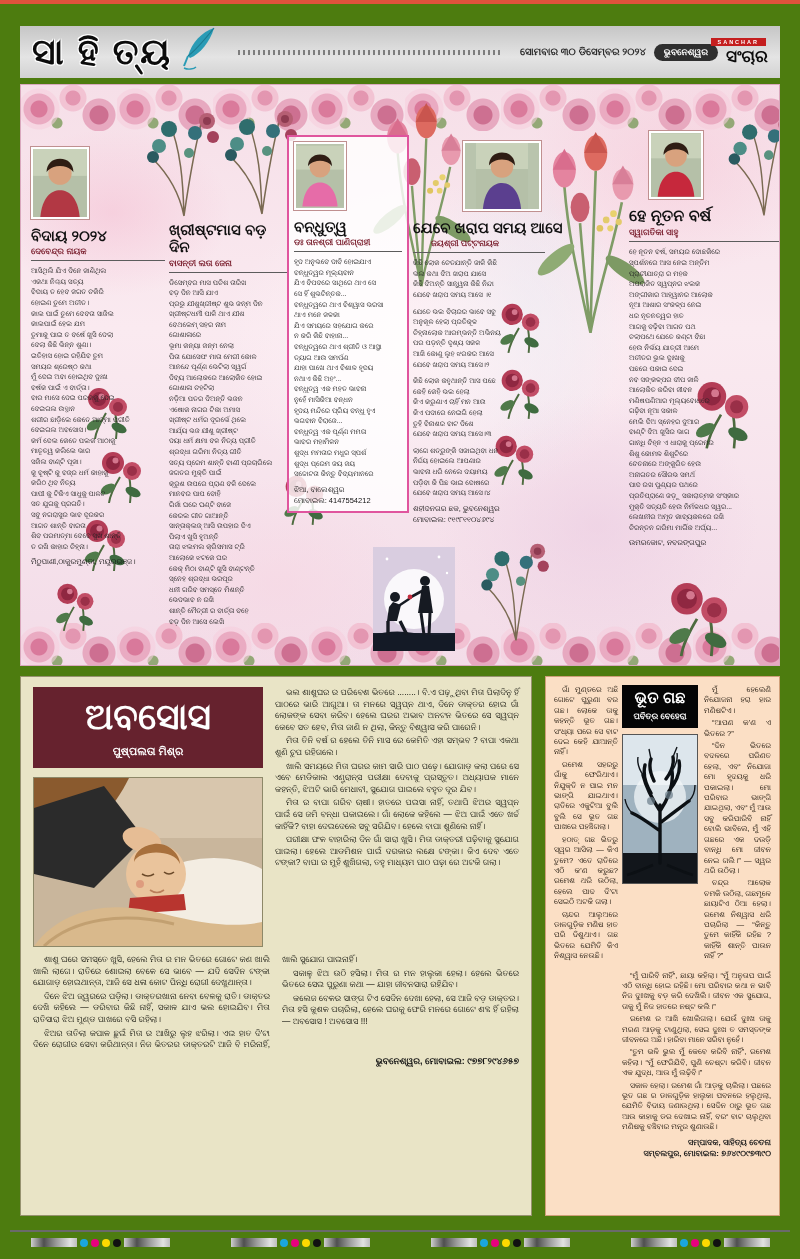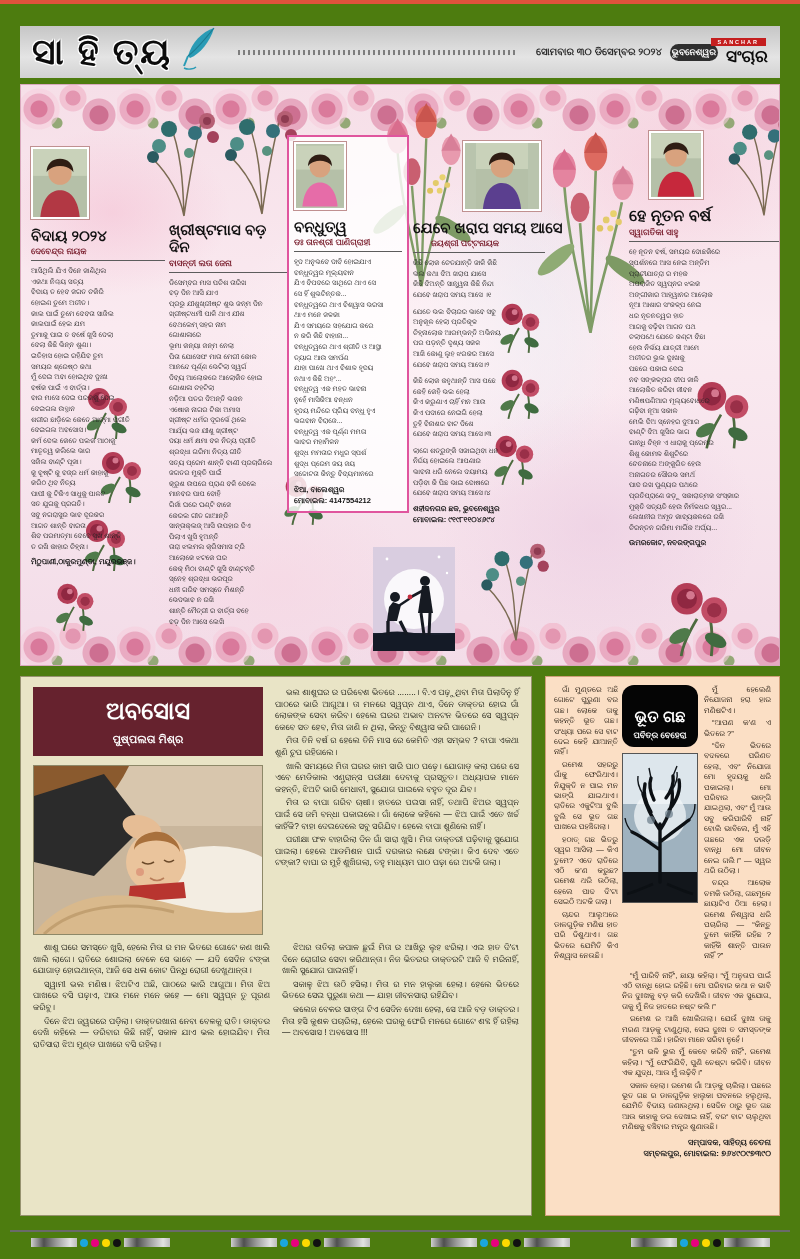--- a/index.html
+++ b/index.html
@@ -11,21 +11,21 @@
   .masthead{position:absolute;left:20px;top:26px;width:760px;height:52px;
     background:linear-gradient(180deg,#c6c6c6,#e4e4e4 60%,#d2d2d2);
     display:flex;align-items:center;padding:0 12px;box-sizing:border-box;gap:8px;}
   .mast-title{font-size:36px;font-weight:900;color:#0c0c0c;letter-spacing:2px;line-height:1;
     text-shadow:1px 1px 0 #fff,-1px -1px 0 #fff,1px -1px 0 #fff,-1px 1px 0 #fff;}
   .quill{width:40px;height:44px;flex:none;margin-top:-8px;}
   .dotline{flex:1;height:5px;margin:0 10px;
     background:repeating-linear-gradient(90deg,#7e7e7e 0 2px,transparent 2px 5px);}
   .mast-date{font-size:10px;font-weight:bold;color:#2c2c2c;white-space:nowrap;}
   .city-badge{background:#2f2f2f;color:#fff;font-size:9px;font-weight:bold;
-    padding:3px 2px;border-radius:9px;white-space:nowrap;}
+    padding:3px 10px;border-radius:9px;white-space:nowrap;}
   .logo-wrap{position:relative;padding-top:8px;}
   .logo-tag{position:absolute;top:-2px;right:2px;background:#c41e1e;color:#fff;
     font-size:5.5px;font-weight:bold;letter-spacing:2px;padding:1px 7px;}
   .logo-text{font-size:17px;font-weight:900;color:#0b0b0b;line-height:1;}
 
   
   .collage{position:absolute;left:20px;top:84px;width:760px;height:582px;border:1px solid #d9a8bd;
     box-sizing:border-box;overflow:hidden;background:
       radial-gradient(170px 120px at 12% 22%, rgba(244,183,205,.45), transparent 70%),
       radial-gradient(210px 160px at 86% 14%, rgba(246,200,215,.55), transparent 70%),
@@ -43,56 +43,56 @@
   .rose-band.top{top:0;}
   .rose-band.bottom{bottom:0;height:42px;}
 
   .poem{position:absolute;}
   .photo-frame{border:2px solid #fff;outline:1px solid #c09090;display:block;background:#b9c4ad;}
   .poem h2{margin:8px 0 2px;font-size:15px;font-weight:800;color:#101010;line-height:1.15;}
   .poem .author{font-size:8.5px;font-weight:bold;color:#7a1f2e;margin:2px 0 3px;}
   .poem .rule{height:1px;background:#5c5c5c;margin:3px 0 5px;}
   .verse .ln{font-size:7px;line-height:10.6px;color:#232323;white-space:nowrap;overflow:hidden;}
   .verse .ln.blank{height:6px;line-height:6px;}
-  .sig .ln{font-size:7.5px;font-weight:bold;color:#111;white-space:nowrap;overflow:hidden;line-height:11px;}
+  .sig .ln{font-size:7.5px;font-weight:normal;color:#111;white-space:nowrap;overflow:hidden;line-height:11px;}
   .sig{margin-top:4px;}
 
   #poem1{left:10px;top:62px;width:134px;}
   #poem2{left:148px;top:128px;width:118px;}
   #poem3{left:266px;top:50px;width:122px;border:2px solid #e0559e;background:rgba(255,255,255,.82);
          padding:5px;box-sizing:border-box;}
   #poem4{left:392px;top:56px;width:132px;}
   #poem4 h2{width:235px;}
   #poem5{left:608px;top:46px;width:162px;}
   #poem5 h2{font-size:16px;}
 
   .deco{position:absolute;pointer-events:none;}
 
   
   .story{position:absolute;top:676px;height:540px;box-sizing:border-box;overflow:hidden;}
   #story1{left:20px;width:512px;background:#e9e4c6;border:1px solid #97926f;padding:10px 12px;}
   .s1-top{display:flex;gap:12px;}
   .s1-left{width:230px;flex:none;}
   .titlebox1{background:#66222e;color:#fff;text-align:center;padding:12px 6px 10px;}
-  .titlebox1 .t{font-size:24px;font-weight:bold;font-family:"Liberation Serif",serif;line-height:1;}
+  .titlebox1 .t{font-size:36px;font-weight:bold;font-family:"Liberation Serif",serif;line-height:1;}
   .titlebox1 .a{font-size:11px;font-weight:bold;margin-top:10px;}
   .photo-mc{display:block;margin-top:9px;border:1px solid #8d8868;}
   .prose{font-size:8.4px;line-height:11.6px;text-align:justify;color:#17170f;}
   .prose .para{margin:0 0 2px;text-indent:11px;}
   .s1-right{flex:1;}
   .s1-bottom{margin-top:7px;column-count:2;column-gap:12px;}
   .story-sig{text-align:right;font-weight:bold;font-size:9px;margin-top:5px;color:#111;}
 
   #story2{left:545px;width:235px;background:#fbdfc5;border:1px solid #cf9f79;padding:8px;}
   .s2-grid{display:flex;gap:4px;}
   .s2-col1{width:64px;flex:none;}
   .s2-right{flex:1;min-width:0;}
   .s2-righttop{display:flex;gap:6px;}
   .s2-mid{width:76px;flex:none;}
-  .titlebox2{background:#050505;color:#fff;text-align:center;padding:23px 2px 6px;border-radius:12px;}
+  .titlebox2{background:#050505;color:#fff;text-align:center;padding:4px 2px 6px;}
   .titlebox2 .t{font-size:16px;font-weight:800;line-height:1.1;}
   .titlebox2 .a{font-size:8.5px;font-weight:bold;margin-top:4px;}
   .photo-tree{display:block;margin-top:6px;border:1px solid #555;}
   .s2-col3{flex:1;min-width:0;}
   .prose2{font-size:7.6px;line-height:10.4px;text-align:justify;color:#1c1309;}
   .prose2 .para{margin:0 0 2px;text-indent:8px;}
   .s2-bottom{margin-top:7px;}
   .s2-sig{text-align:right;font-weight:bold;font-size:8px;margin-top:4px;line-height:11px;}
 
   
@@ -475,26 +475,26 @@
       <div class="s1-right prose">
           <p class="para">ଭଲ ଶାଶୁଘର ର ପରିବେଶ ଭିତରେ ........। ବି.ଏ ପଢ଼ୁଥିବା ମିତା ପିଲାଦିନୁ ହିଁ ପାଠରେ ଭାରି ଆଗୁଆ। ତା ମନରେ ସ୍ୱପ୍ନ ଥାଏ, ଦିନେ ଡାକ୍ତର ହୋଇ ଗାଁ ଲୋକଙ୍କ ସେବା କରିବ। ହେଲେ ଘରର ଅଭାବ ଅନଟନ ଭିତରେ ସେ ସ୍ୱପ୍ନ କେବେ ସତ ହେବ, ମିତା ଜାଣି ନ ଥିଲା, କିନ୍ତୁ ବିଶ୍ୱାସ କରି ପାରେନି।</p>
           <p class="para">ମିତା ତିନି ବର୍ଷ ର ହେଲେ ତିନି ମାସ ରେ କେମିତି ଏହା ସମ୍ଭବ ? ବାପା ଏକଥା ଶୁଣି ଚୁପ ରହିଗଲେ।</p>
           <p class="para">ଖାଲି ସମୟରେ ମିତା ଘରର କାମ ସାରି ପାଠ ପଢ଼େ। ଯୋଗାଡ଼ କଲା ପରେ ସେ ଏବେ ମେଡିକାଲ ଏଣ୍ଟ୍ରାନ୍ସ ପରୀକ୍ଷା ଦେବାକୁ ପ୍ରସ୍ତୁତ। ଅଧ୍ୟାପକ ମାନେ କହନ୍ତି, ଝିଅଟି ଭାରି ମେଧାବୀ, ସୁଯୋଗ ପାଇଲେ ବହୁତ ଦୂର ଯିବ।</p>
           <p class="para">ମିତା ର ବାପା ଗରିବ ଚାଷୀ। ହାତରେ ପଇସା ନାହିଁ, ତଥାପି ଝିଅର ସ୍ୱପ୍ନ ପାଇଁ ସେ ଜମି ବନ୍ଧା ପକାଇଲେ। ଗାଁ ଲୋକେ କହିଲେ — ଝିଅ ପାଇଁ ଏତେ ଖର୍ଚ୍ଚ କାହିଁକି? ବାହା ଦେଇଦେଲେ ସବୁ ସରିଯିବ। ହେଲେ ବାପା ଶୁଣିଲେ ନାହିଁ।</p>
           <p class="para">ପରୀକ୍ଷା ଫଳ ବାହାରିଲା ଦିନ ଗାଁ ସାରା ଖୁସି। ମିତା ଡାକ୍ତରୀ ପଢ଼ିବାକୁ ସୁଯୋଗ ପାଇଲା। ହେଲେ ଆଡମିଶନ ପାଇଁ ଦରକାର ଲକ୍ଷେ ଟଙ୍କା। କିଏ ଦେବ ଏତେ ଟଙ୍କା? ବାପା ର ମୁହଁ ଶୁଖିଗଲା, ତହୁ ମାଧ୍ୟମ ପାଠ ପଢ଼ା ରେ ଅଟକି ଗଲା।</p>
         </div>
     </div>
     <div class="s1-bottom prose">
         <p class="para">ଶାଶୁ ଘରେ ସମସ୍ତେ ଖୁସି, ହେଲେ ମିତା ର ମନ ଭିତରେ ଗୋଟେ କଣ ଖାଲି ଖାଲି ଲାଗେ। ରାତିରେ ଶୋଇଲା ବେଳେ ସେ ଭାବେ — ଯଦି ସେଦିନ ଟଙ୍କା ଯୋଗାଡ଼ ହୋଇଥାନ୍ତା, ଆଜି ସେ ଧଳା କୋଟ ପିନ୍ଧି ରୋଗୀ ଦେଖୁଥାନ୍ତା।</p>
-        <p class="para">ସ୍ୱାମୀ ଭଲ ମଣିଷ। ଝିଅଟିଏ ଅଛି, ପାଠରେ ଭାରି ଆଗୁଆ। ମିତା ଝିଅ ପାଖରେ ବସି ପଢ଼ାଏ, ଆଉ ମନେ ମନେ କହେ — ମୋ ସ୍ୱପ୍ନ ତୁ ପୂରଣ କରିବୁ।</p>
         <p class="para">ଦିନେ ଝିଅ ଜ୍ୱରରେ ପଡ଼ିଲା। ଡାକ୍ତରଖାନା ନେବା ବେଳକୁ ରାତି। ଡାକ୍ତର ଦେଖି କହିଲେ — ଡରିବାର କିଛି ନାହିଁ, ସକାଳ ଯାଏ ଭଲ ହୋଇଯିବ। ମିତା ରାତିସାରା ଝିଅ ମୁଣ୍ଡ ପାଖରେ ବସି ରହିଲା।</p>
         <p class="para">ଝିଅର ତାତିଲା କପାଳ ଛୁଇଁ ମିତା ର ଆଖିରୁ ଲୁହ ଝରିଲା। ଏଇ ହାତ ଦି'ଟା ଦିନେ ରୋଗୀର ସେବା କରିଥାନ୍ତା। ନିଜ ଭିତରର ଡାକ୍ତରଟି ଆଜି ବି ମରିନାହିଁ, ଖାଲି ସୁଯୋଗ ପାଇନାହିଁ।</p>
         <p class="para">ସକାଳୁ ଝିଅ ଉଠି ହସିଲା। ମିତା ର ମନ ହାଲୁକା ହେଲା। ହେଲେ ଭିତରେ ଭିତରେ ସେଇ ପୁରୁଣା କଥା — ଯାହା ଜୀବନସାରା ରହିଯିବ।</p>
         <p class="para">କଲେଜ ବେଳର ସାଙ୍ଗ ଟିଏ ସେଦିନ ଦେଖା ହେଲା, ସେ ଆଜି ବଡ଼ ଡାକ୍ତର। ମିତା ହସି କୁଶଳ ପଚାରିଲା, ହେଲେ ଘରକୁ ଫେରି ମନରେ ଗୋଟେ ଶବ୍ଦ ହିଁ ରହିଲା — ଅବସୋସ ! ଅବସୋସ !!!</p>
       </div>
+    <div class="story-sig">ଭୁବନେଶ୍ୱର, ମୋବାଇଲ: ୯୭୭୮୨୯୪୬୫୭</div>
   </section>
 
   <section class="story" id="story2">
     <div class="s2-grid">
       <div class="s2-col1 prose2">
           <p class="para">ଗାଁ ମୁଣ୍ଡରେ ଅଛି ଗୋଟେ ପୁରୁଣା ବର ଗଛ। ଲୋକେ ତାକୁ କହନ୍ତି ଭୂତ ଗଛ। ସଂଧ୍ୟା ପରେ ସେ ବାଟ ଦେଇ କେହି ଯାଆନ୍ତି ନାହିଁ।</p>
           <p class="para">ରମେଶ ସହରରୁ ଗାଁକୁ ଫେରିଥାଏ। ନିଯୁକ୍ତି ନ ପାଇ ମନ ଭାଙ୍ଗି ଯାଇଥାଏ। ରାତିରେ ଏକୁଟିଆ ବୁଲି ବୁଲି ସେ ଭୂତ ଗଛ ପାଖରେ ପହଞ୍ଚିଗଲା।</p>
           <p class="para">ହଠାତ୍ ଗଛ ଭିତରୁ ସ୍ୱର ଆସିଲା — କିଏ ତୁମେ? ଏତେ ରାତିରେ ଏଠି କ'ଣ କରୁଛ? ରମେଶ ଥରି ଉଠିଲା, ହେଲେ ପାଦ ଦି'ଟା ସେଇଠି ଅଟକି ଗଲା।</p>
           <p class="para">ଚାନ୍ଦର ଆଲୁଅରେ ଡାଳଗୁଡ଼ିକ ମଣିଷ ହାତ ପରି ଦିଶୁଥାଏ। ଗଛ ଭିତରେ ଯେମିତି କିଏ ନିଶ୍ୱାସ ନେଉଛି।</p>
         </div>

